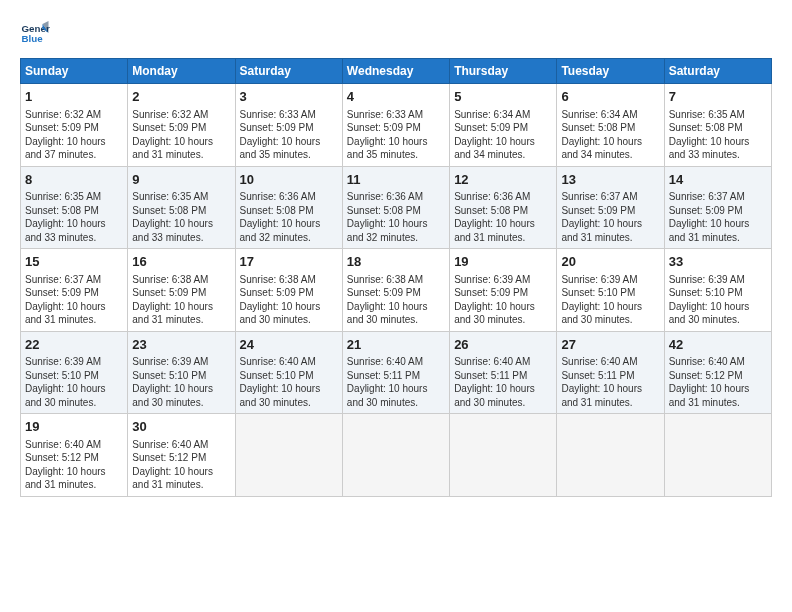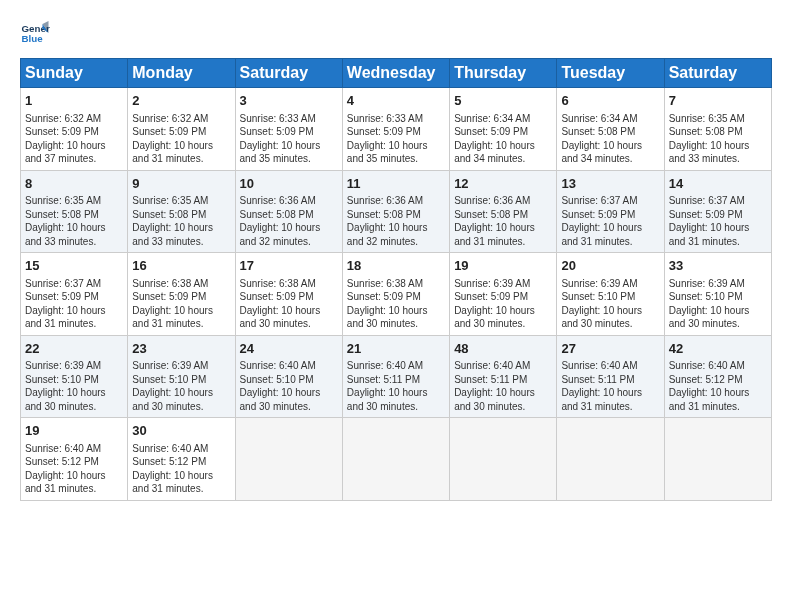--- a/index.html
+++ b/index.html
@@ -47,21 +47,21 @@
     }
     .calendar {
       width: 100%;
       border-collapse: collapse;
       font-size: 10.5px;
     }
     .calendar th {
       background: #2176c7;
       color: #fff;
       padding: 5px 4px;
-      font-size: 16px;
+      font-size: 12px;
       font-weight: bold;
       text-align: left;
       border: 1px solid #1a5fa0;
     }
     .calendar td {
       border: 1px solid #ccc;
       vertical-align: top;
       padding: 4px 4px 4px 4px;
       width: 14.28%;
       height: 80px;
@@ -292,21 +292,21 @@
             <div>and 30 minutes.</div>
           </td>
           <td>
             <span class="day-num">21</span>
             <div>Sunrise: 6:40 AM</div>
             <div>Sunset: 5:11 PM</div>
             <div>Daylight: 10 hours</div>
             <div>and 30 minutes.</div>
           </td>
           <td>
-            <span class="day-num">48</span>
+            <span class="day-num">26</span>
             <div>Sunrise: 6:40 AM</div>
             <div>Sunset: 5:11 PM</div>
             <div>Daylight: 10 hours</div>
             <div>and 30 minutes.</div>
           </td>
           <td>
             <span class="day-num">27</span>
             <div>Sunrise: 6:40 AM</div>
             <div>Sunset: 5:11 PM</div>
             <div>Daylight: 10 hours</div>

